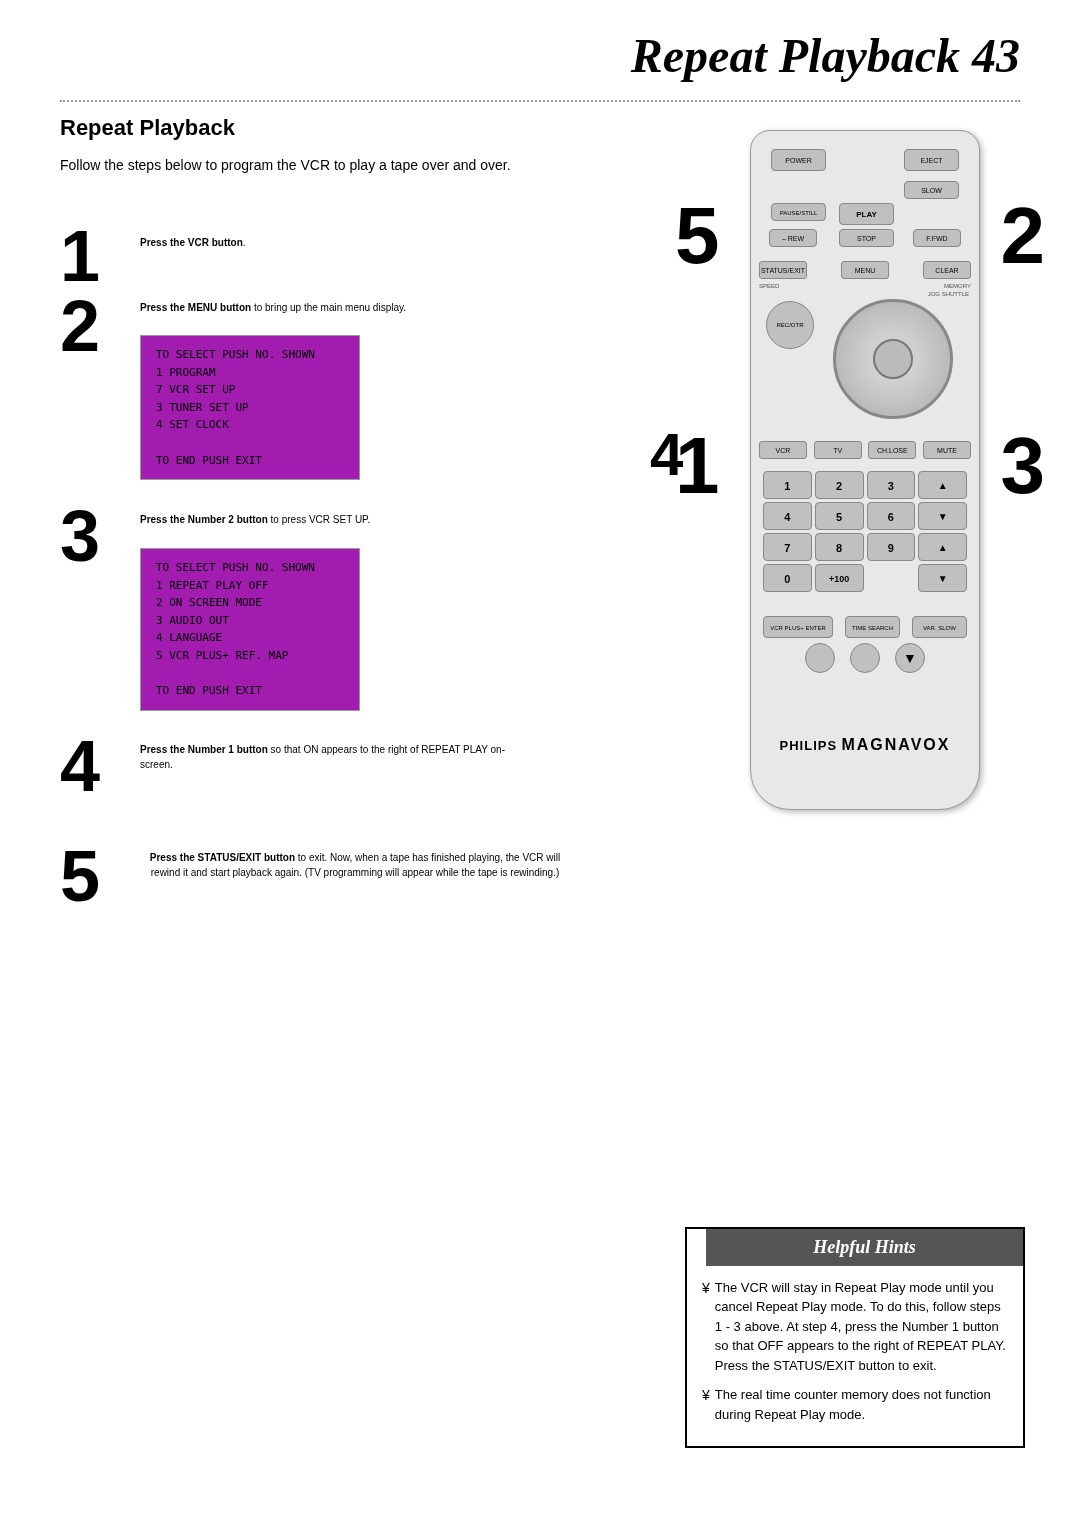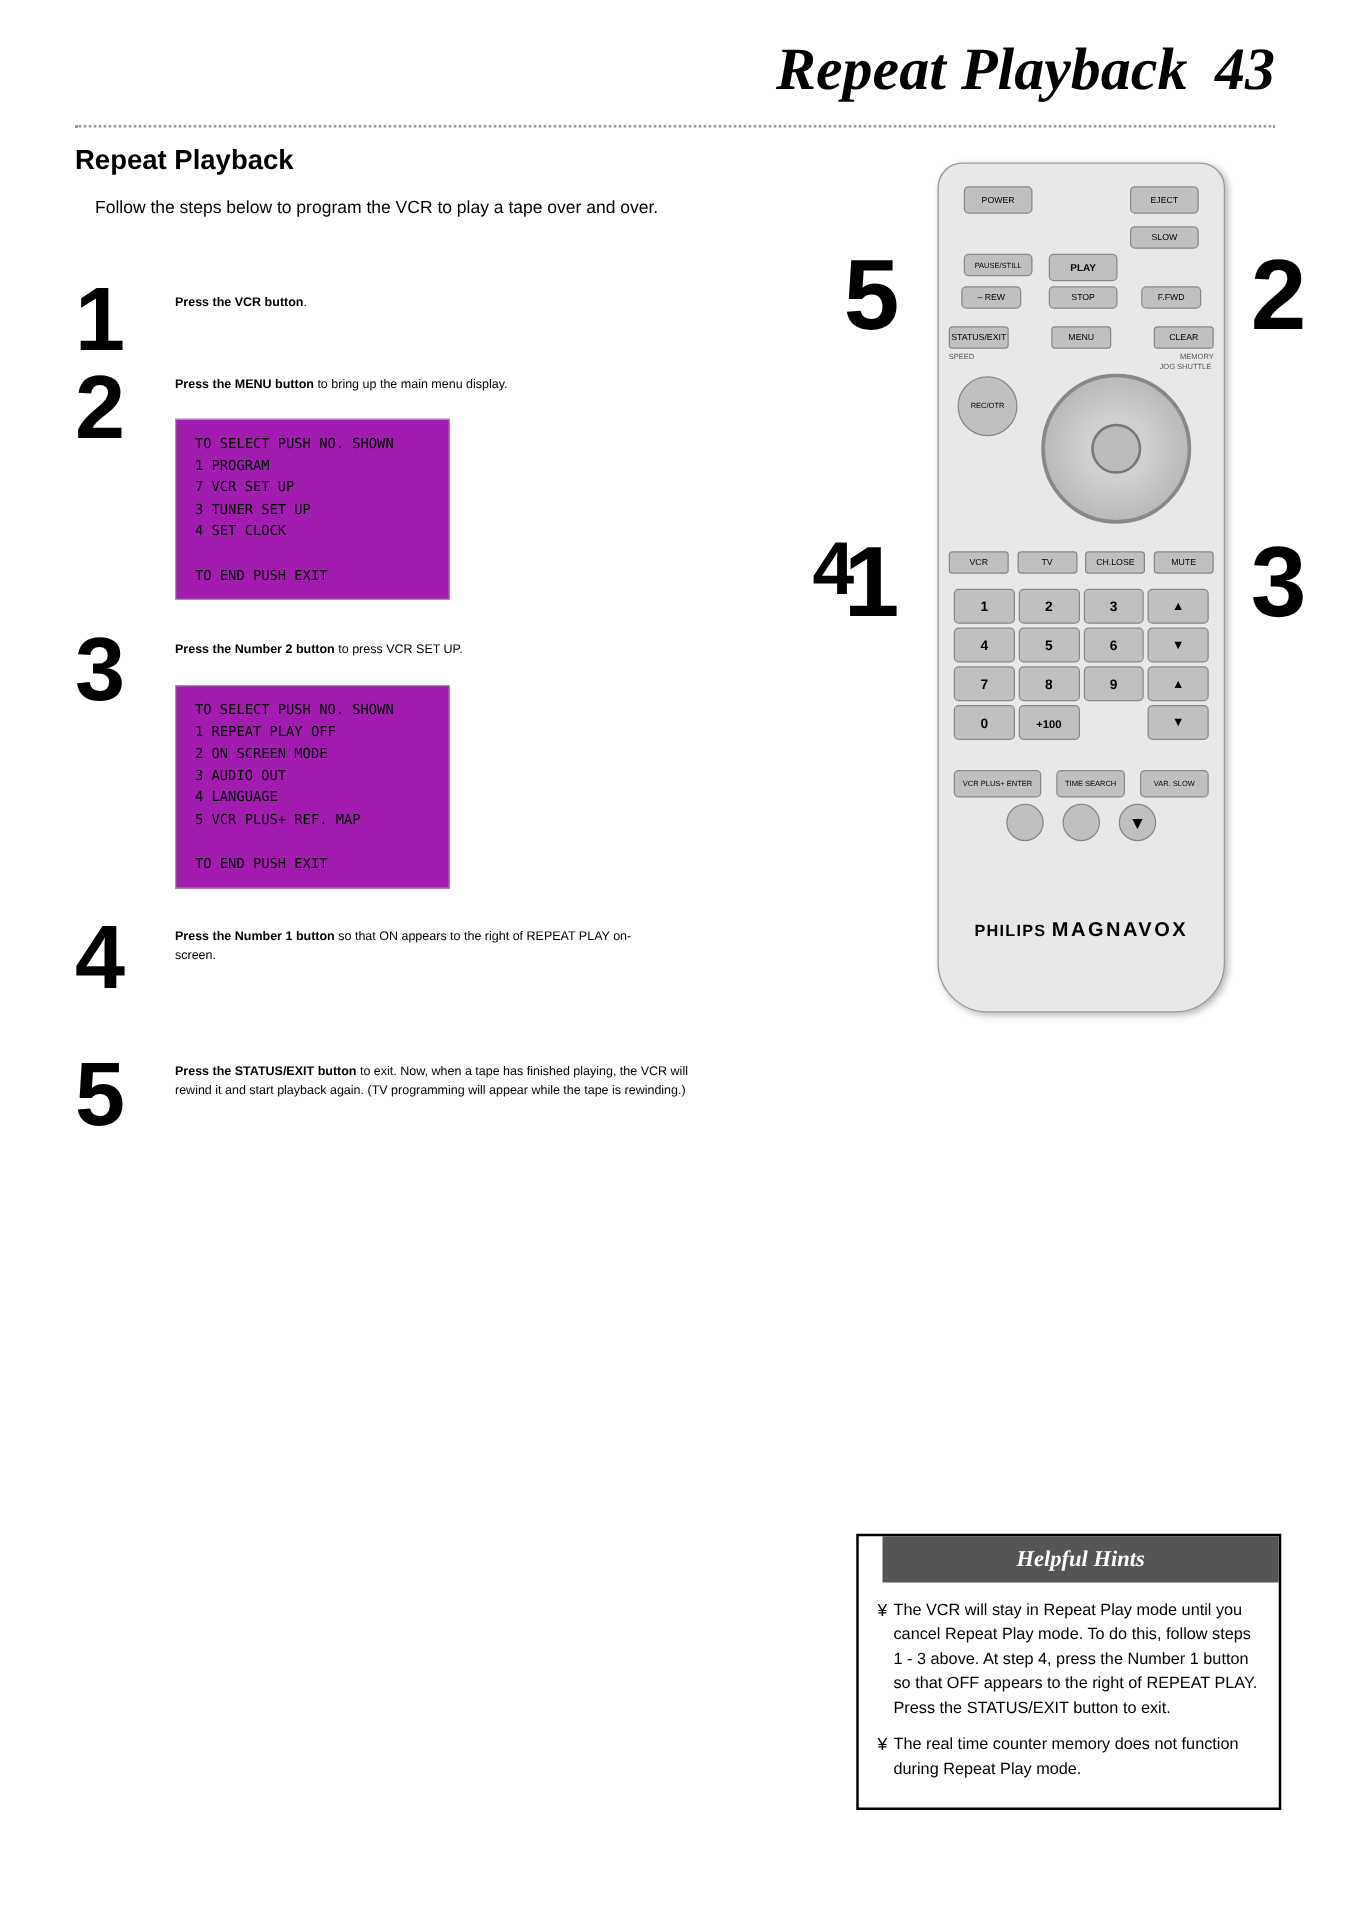--- a/index.html
+++ b/index.html
@@ -47,21 +47,21 @@
       left: 60px;
       font-size: 22px;
       font-weight: bold;
       color: #000;
     }
 
     
     .intro-text {
       position: absolute;
       top: 155px;
-      left: 76px;
+      left: 60px;
       width: 480px;
       font-size: 14px;
       line-height: 1.5;
       color: #000;
     }
 
     
     .step {
       position: absolute;
       font-size: 72px;
@@ -273,21 +273,21 @@
     }
 
   </style>
 </head>
 <body>
 
 <div class="page-container">
 
   <div class="page-title">
     <em>Repeat Playback</em>
-    <span style="margin-left:10px;">43</span>
+    <span style="">43</span>
   </div>
 
   <div class="dotted-line"></div>
 
   <h2 class="section-heading">Repeat Playback</h2>
 
   <p class="intro-text">Follow the steps below to program the VCR to play a tape over and over.</p>
 
   <div>
     <div class="step" style="top:220px; left:60px;">1</div>
@@ -331,21 +331,21 @@
 
   <div>
     <div class="step" style="top:730px; left:60px;">4</div>
     <div class="step-content" style="position:absolute; top:742px; left:140px;">
       <strong>Press the Number 1 button</strong><span> so that ON appears to the right of REPEAT PLAY on-screen.</span>
     </div>
   </div>
 
   <div>
     <div class="step" style="top:840px; left:60px;">5</div>
-    <div class="step-content" style="position:absolute; top:850px; left:140px; width:430px;">
+    <div class="step-content" style="position:absolute; top:850px; left:140px; width:430px;text-align:center;">
       <strong>Press the STATUS/EXIT button</strong><span> to exit. Now, when a tape has finished playing, the VCR will rewind it and start playback again. (TV programming will appear while the tape is rewinding.)</span>
     </div>
   </div>
 
   <div class="remote-container">
 
     <div class="big-num" style="top:60px; left:-30px;">5</div>
     <div class="big-num" style="top:60px; right:-20px;">2</div>
     <div class="big-num" style="top:290px; left:-30px;">1</div>
     <div class="big-num" style="top:290px; right:-20px;">3</div>

